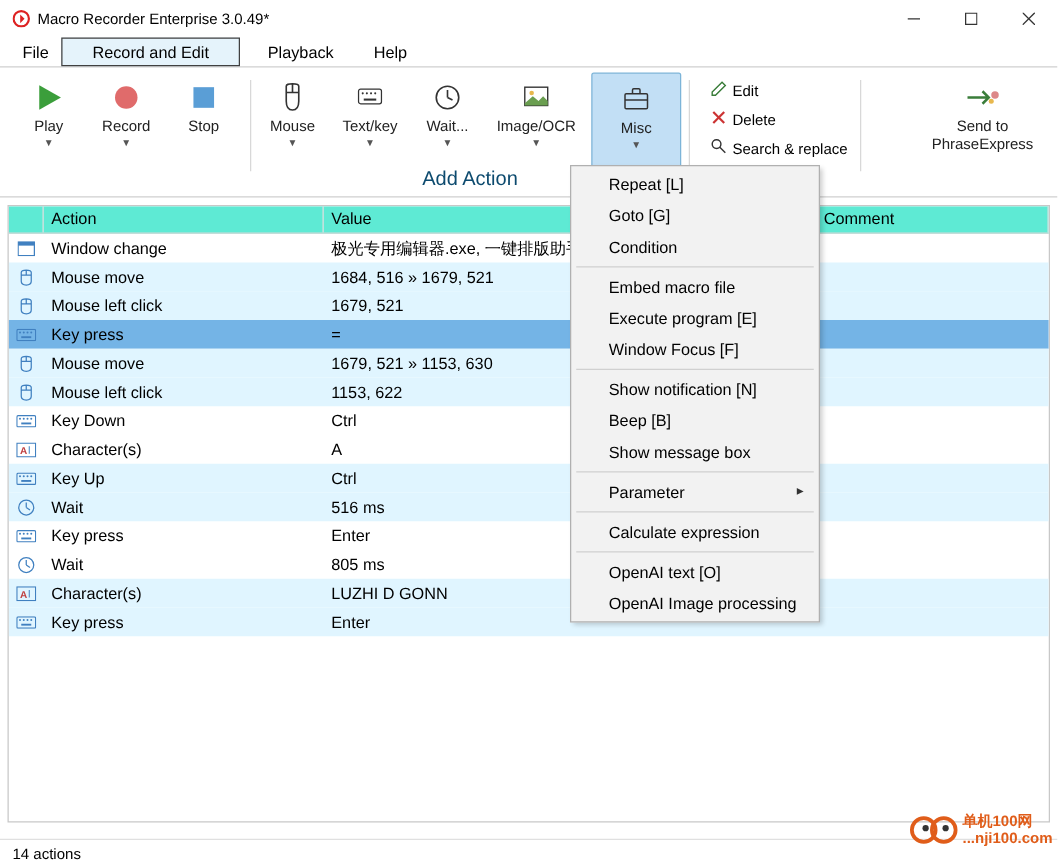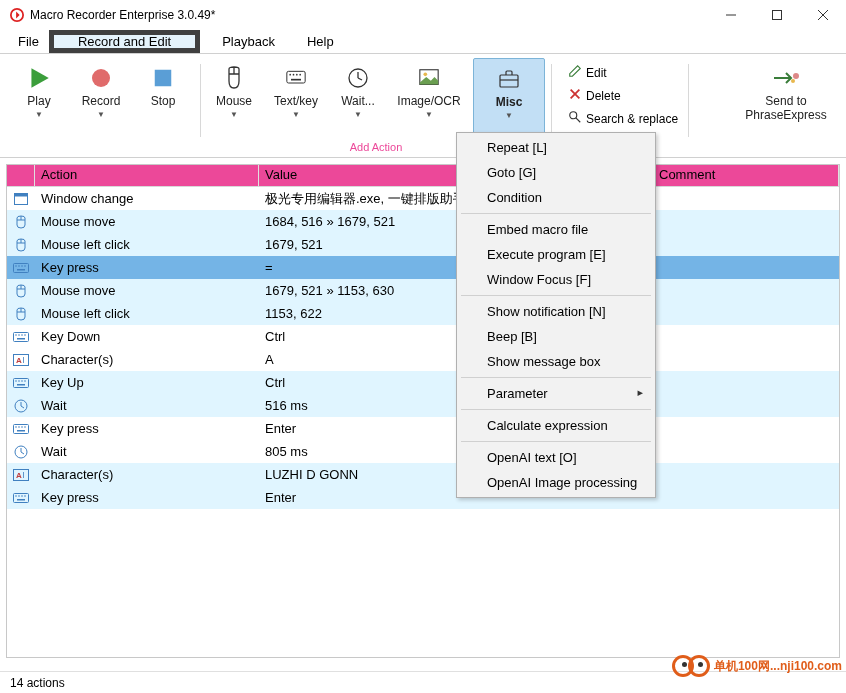--- a/index.html
+++ b/index.html
@@ -6,39 +6,39 @@
 body { width: 846px; height: 693px; background: #fff; overflow: hidden; position: relative; }
 .titlebar { height: 30px; display: flex; align-items: center; padding-left: 10px; background: #fff; }
 .titlebar-icon { width: 14px; height: 14px; margin-right: 6px; }
 .titlebar-text { font-size: 12px; flex: 1; }
 .titlebar-buttons { display: flex; }
 .titlebar-btn { width: 46px; height: 30px; display: flex; align-items: center; justify-content: center; }
 .titlebar-btn svg { width: 10px; height: 10px; }
 .menubar { height: 24px; display: flex; align-items: stretch; border-bottom: 1px solid #d0d0d0; }
 .menu-item { padding: 0 10px; font-size: 13px; display: flex; align-items: center; cursor: default; }
 .menu-spacer { width: 8px; }
-.menu-item-active { background: #e5f3fb; border: 5px solid #404040; padding: 0 9px; }
+.menu-item-active { background: #e5f3fb; border: 1px solid #404040; padding: 0 9px; }
 .menu-item.record-edit { padding: 0 24px; }
 .ribbon { height: 104px; display: flex; border-bottom: 1px solid #d0d0d0; padding: 4px 8px 0 8px; gap: 0; }
 .ribbon-group { display: flex; flex-direction: column; align-items: center; padding: 0 4px; }
 .ribbon-group-btns { display: flex; gap: 8px; }
 .ribbon-btn { display: flex; flex-direction: column; align-items: center; justify-content: flex-start; width: 54px; padding-top: 6px; cursor: default; font-size: 12px; }
 .ribbon-btn.wide { width: 88px; }
-.ribbon-btn.misc { width: 72px; background: #c2dff5; border: 1px solid #7cb4d8; border-radius: 2px; height: 86px; font-weight: bold; }
+.ribbon-btn.misc { width: 72px; background: #c2dff5; border: 1px solid #7cb4d8; border-radius: 2px; height: 86px; }
 .ic { width: 28px; height: 28px; display: flex; align-items: center; justify-content: center; margin-bottom: 2px; }
 .ribbon-label { font-size: 12px; color: #222; line-height: 14px; text-align: left; }
 .drop { font-size: 8px; color: #555; margin-top: 2px; }
 .separator-v { width: 1px; background: #d8d8d8; margin: 6px 6px 20px 6px; }
-.ribbon-group-label { position: absolute; bottom: 4px; font-size: 11px; color: #ec4899; }
+.ribbon-group-label { position: absolute; bottom: 4px; font-size: 16px; color: #0c4a6e; }
 .ribbon-add-action { position: relative; display: flex; flex-direction: column; align-items: center; }
 .ribbon-side { display: flex; flex-direction: column; gap: 2px; margin-left: 6px; padding-top: 4px;}
 .side-item { display: flex; align-items: center; font-size: 12px; gap: 4px; padding: 2px 4px; cursor: default; }
 .side-item svg { width: 14px; height: 14px; }
 .grid { position: relative; margin: 6px; border: 1px solid #c8c8c8; height: 494px; overflow: hidden; }
-.grid-header { display: flex; height: 22px; background: #ec4899; border-bottom: 1px solid #d8d8d8; font-size: 13px; }
+.grid-header { display: flex; height: 22px; background: #5eead4; border-bottom: 1px solid #d8d8d8; font-size: 13px; }
 .gh { padding: 2px 6px; border-right: 1px solid #e0e0e0; }
 .gh-icon { width: 28px; }
 .gh-action { width: 224px; }
 .gh-value { width: 394px; }
 .gh-comment { flex: 1; }
 .grid-body { }
 .row { display: flex; height: 23px; align-items: center; font-size: 13px; }
 .row.blue { background: #e0f5ff; }
 .row.selected { background: #74b4e6; }
 .rc-icon { width: 28px; display: flex; justify-content: center; }
@@ -47,21 +47,21 @@
 .rc-comment { flex: 1; padding-left: 6px; }
 .statusbar { position: absolute; bottom: 0; left: 0; right: 0; height: 22px; display: flex; align-items: center; padding: 0 10px; font-size: 12px; background: #fff; border-top: 1px solid #e0e0e0; }
 .dropdown-menu { position: absolute; left: 456px; top: 132px; width: 200px; background: #f2f2f2; border: 1px solid #b0b0b0; box-shadow: 2px 2px 4px rgba(0,0,0,.2); z-index: 100; padding: 2px; }
 .dm-item { padding: 5px 10px 5px 28px; font-size: 13px; cursor: default; position: relative; }
 .dm-sep { height: 1px; background: #d0d0d0; margin: 3px 2px; }
 .dm-sub::after { content: "▸"; position: absolute; right: 10px; font-size: 11px; color: #333; }
 .watermark { position: absolute; right: 4px; bottom: 16px; font-size: 14px; color: #e05d1a; font-weight: bold; display: flex; align-items: center; gap: 4px; }
 .wm-circles { display: flex; }
 .wm-c { width: 22px; height: 22px; border: 3px solid #e05d1a; border-radius: 50%; margin-left: -6px; position: relative; }
 .wm-c::after { content: ""; position: absolute; width: 5px; height: 5px; background: #333; border-radius: 50%; top: 4px; right: 4px; }
-.wm-text { display: flex; flex-direction: row; line-height: 13px; font-size: 12px; }
+.wm-text { display: flex; flex-direction: column; line-height: 13px; font-size: 12px; }
 </style>
 </head>
 <body>
 
 <div class="titlebar">
   <span class="titlebar-icon">
     <svg viewBox="0 0 16 16">
         <circle cx="8" cy="8" r="7" fill="#fff" stroke="#d22" stroke-width="2"></circle>
         <path d="M7 4 L11 8 L7 12 Z" fill="#d22"></path>
       </svg>

